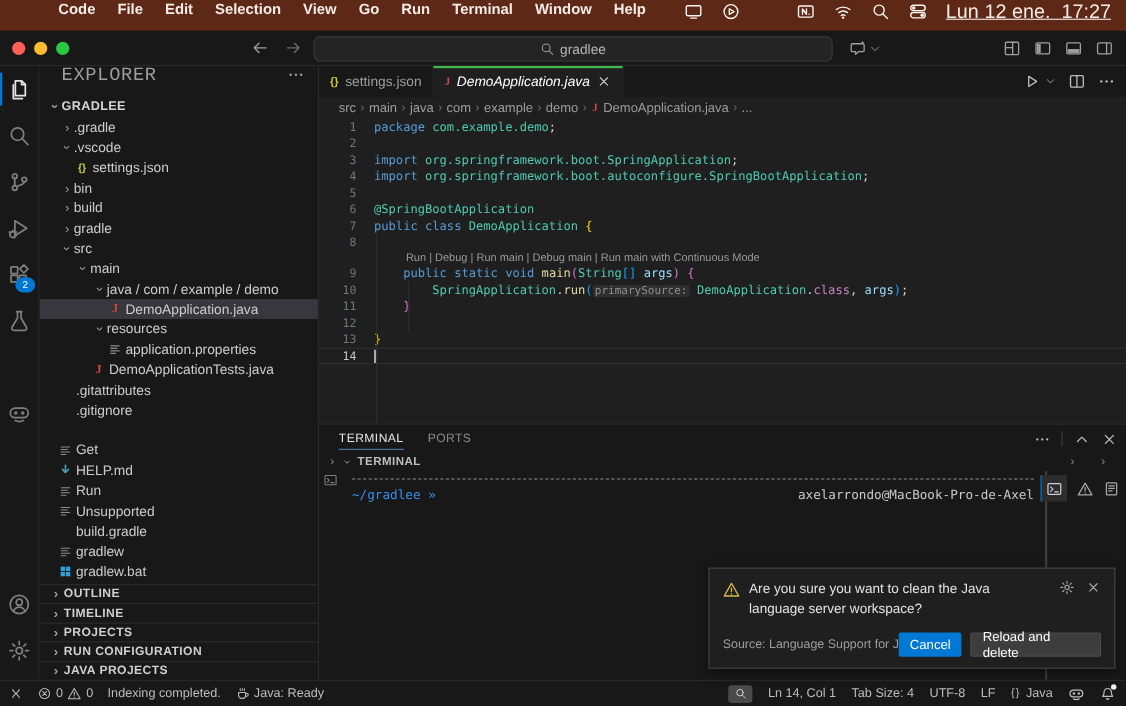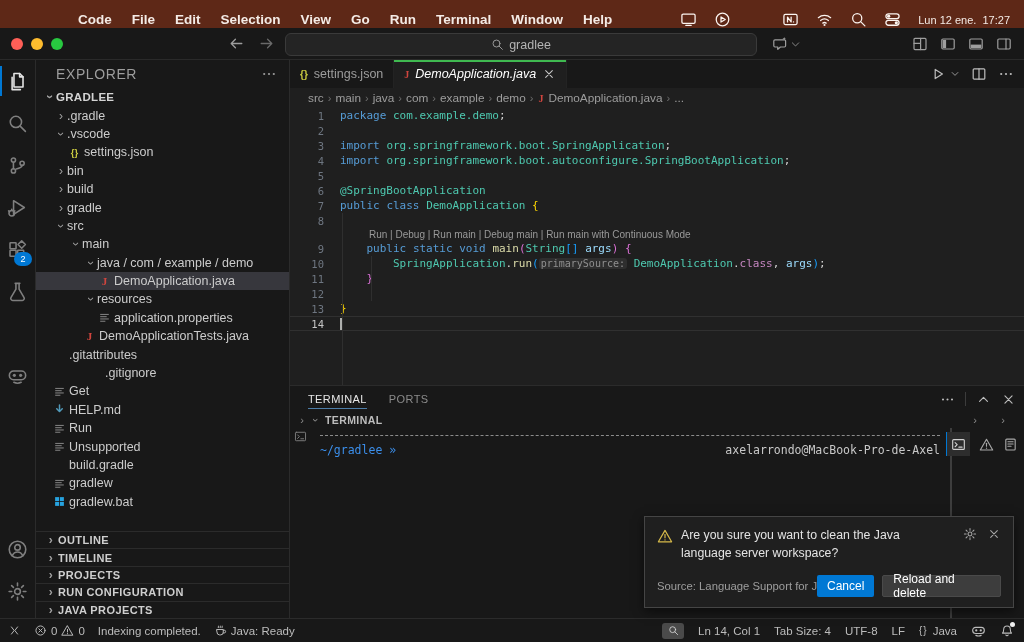--- a/index.html
+++ b/index.html
@@ -3,28 +3,28 @@
 <meta charset="utf-8">
 <style>
   html,body{margin:0;padding:0;}
   body{width:1024px;height:642px;position:relative;overflow:hidden;background:#1f1f1f;
        font-family:"Liberation Sans",sans-serif;color:#cccccc;-webkit-font-smoothing:antialiased;}
   .ic{display:inline-flex;width:16px;height:16px;align-items:center;justify-content:center;flex:none;}
   .ic svg{width:100%;height:100%;}
 
   
   .menubar{position:absolute;top:0;left:0;right:0;height:28px;background:var(--menubar_bg,#5e2817);
-           display:flex;align-items:flex-end;color:#f4ebe6;font-size:13.5px;padding-left:25px;}
+           display:flex;align-items:flex-start;color:#f4ebe6;font-size:13.5px;}
   .mb-left{display:flex;align-items:center;padding-left:14px;}
   .mb-apple{width:17px;height:17px;margin:0 8px 0 4px;color:#fff;}
   .mb-item{padding:0 10px;white-space:pre;font-weight:bold;}
   .mb-item.app{font-weight:700;}
   .mb-right{margin-left:auto;display:flex;align-items:center;gap:17px;padding-right:14px;}
   .mb-right .ic{width:17px;height:17px;color:#fbf4f0;}
-  .clock{white-space:pre;font-size:11px;}
+  .clock{white-space:pre;font-size:18px;text-decoration:underline;}
 
   
   .titlebar{position:absolute;top:28px;left:0;right:0;height:32px;background:#181818;border-bottom:1px solid #2a2a2a;box-sizing:border-box;}
   .lights{position:absolute;left:11px;top:10px;display:flex;gap:8px;}
   .light{width:12px;height:12px;border-radius:50%;}
   .light.r{background:#ff5f57}.light.y{background:#febc2e}.light.g{background:#28c840}
   .nav-arrows{position:absolute;left:228px;top:7px;display:flex;gap:13px;color:#9d9d9d;}
   .nav-arrows .ic{width:17px;height:17px;}
   .nav-arrows .fwd{color:#6a6a6a;}
   .cmd-center{position:absolute;left:285px;top:5px;width:470px;height:21px;background:#242424;border:1px solid #3a3a3a;
@@ -42,21 +42,21 @@
   .ab-item{position:relative;height:42px;display:flex;align-items:center;justify-content:center;color:#7f7f7f;}
   .ab-item .ic{width:21px;height:21px;}
   .ab-item.active{color:#e4e4e4;}
   .ab-item.active::before{content:"";position:absolute;left:0;top:6px;bottom:6px;width:2px;background:var(--accent,#0078d4);}
   .ab-badge{position:absolute;right:3px;bottom:4px;min-width:14px;height:14px;border-radius:8px;background:var(--accent,#0078d4);
             color:#fff;font-size:9px;display:flex;align-items:center;justify-content:center;padding:0 2px;}
   .ab-bottom{margin-top:auto;padding-bottom:6px;}
 
   
   .sidebar{position:absolute;left:36px;top:60px;width:254px;bottom:24px;background:#181818;border-right:1px solid #2b2b2b;box-sizing:border-box;overflow:hidden;}
-  .sb-header{height:28px;display:flex;align-items:center;padding:0 12px 0 20px;color:#9d9d9d;font-size:14px;letter-spacing:.6px;}
+  .sb-header{height:28px;display:flex;padding:0 12px 0 20px;color:#9d9d9d;font-size:17px;letter-spacing:.6px;font-family:Liberation Mono, monospace;}
   .sb-header .more{margin-left:auto;color:#9d9d9d;}
   .tree{font-size:12.5px;color:#cccccc;}
   .trow{height:18.4px;display:flex;align-items:center;white-space:nowrap;}
   .trow.selected{background:#37373d;}
   .trow .chev{width:12px;flex:none;color:#a0a0a0;font-size:12px;line-height:1;display:inline-flex;justify-content:center;}
   .chev .g{display:inline-block;}
   .chev.down .g{transform:rotate(90deg);}
   .trow .ficon{width:15px;flex:none;display:inline-flex;justify-content:center;margin-right:2px;font-size:10px;}
   .trow .ficon .ic{width:13px;height:13px;}
   .trow.rootrow{font-weight:700;font-size:11.5px;letter-spacing:.3px;color:#d4d4d4;}
@@ -484,29 +484,29 @@
         <span>DemoApplicationTests.java</span>
       </div>
       <div class="trow" style="padding-left: 16px;">
         <span class="ficon git">
           <span class="ic">
             <svg viewBox="0 0 16 16" fill="currentColor" stroke="none"></svg>
           </span>
         </span>
         <span>.gitattributes</span>
       </div>
-      <div class="trow" style="padding-left: 16px; gap: 36px;">
+      <div class="trow" style="padding-left: 16px;">
         <span class="ficon git">
           <span class="ic">
             <svg viewBox="0 0 16 16" fill="currentColor" stroke="none"></svg>
           </span>
         </span>
         <span>.gitignore</span>
       </div>
-      <div class="trow" style="padding-left: 16px;">
+      <div class="trow" style="padding-left: 16px; margin-top: 18px;">
         <span class="ficon list">
           <span class="ic">
             <svg viewBox="0 0 16 16" fill="none" stroke="currentColor" stroke-width="1.2" stroke-linecap="round" stroke-linejoin="round">
               <path d="M3.2 4.2h9.6M3.2 7h7M3.2 9.8h9.6M3.2 12.6h5.4"></path>
             </svg>
           </span>
         </span>
         <span>Get</span>
       </div>
       <div class="trow" style="padding-left: 16px;">

